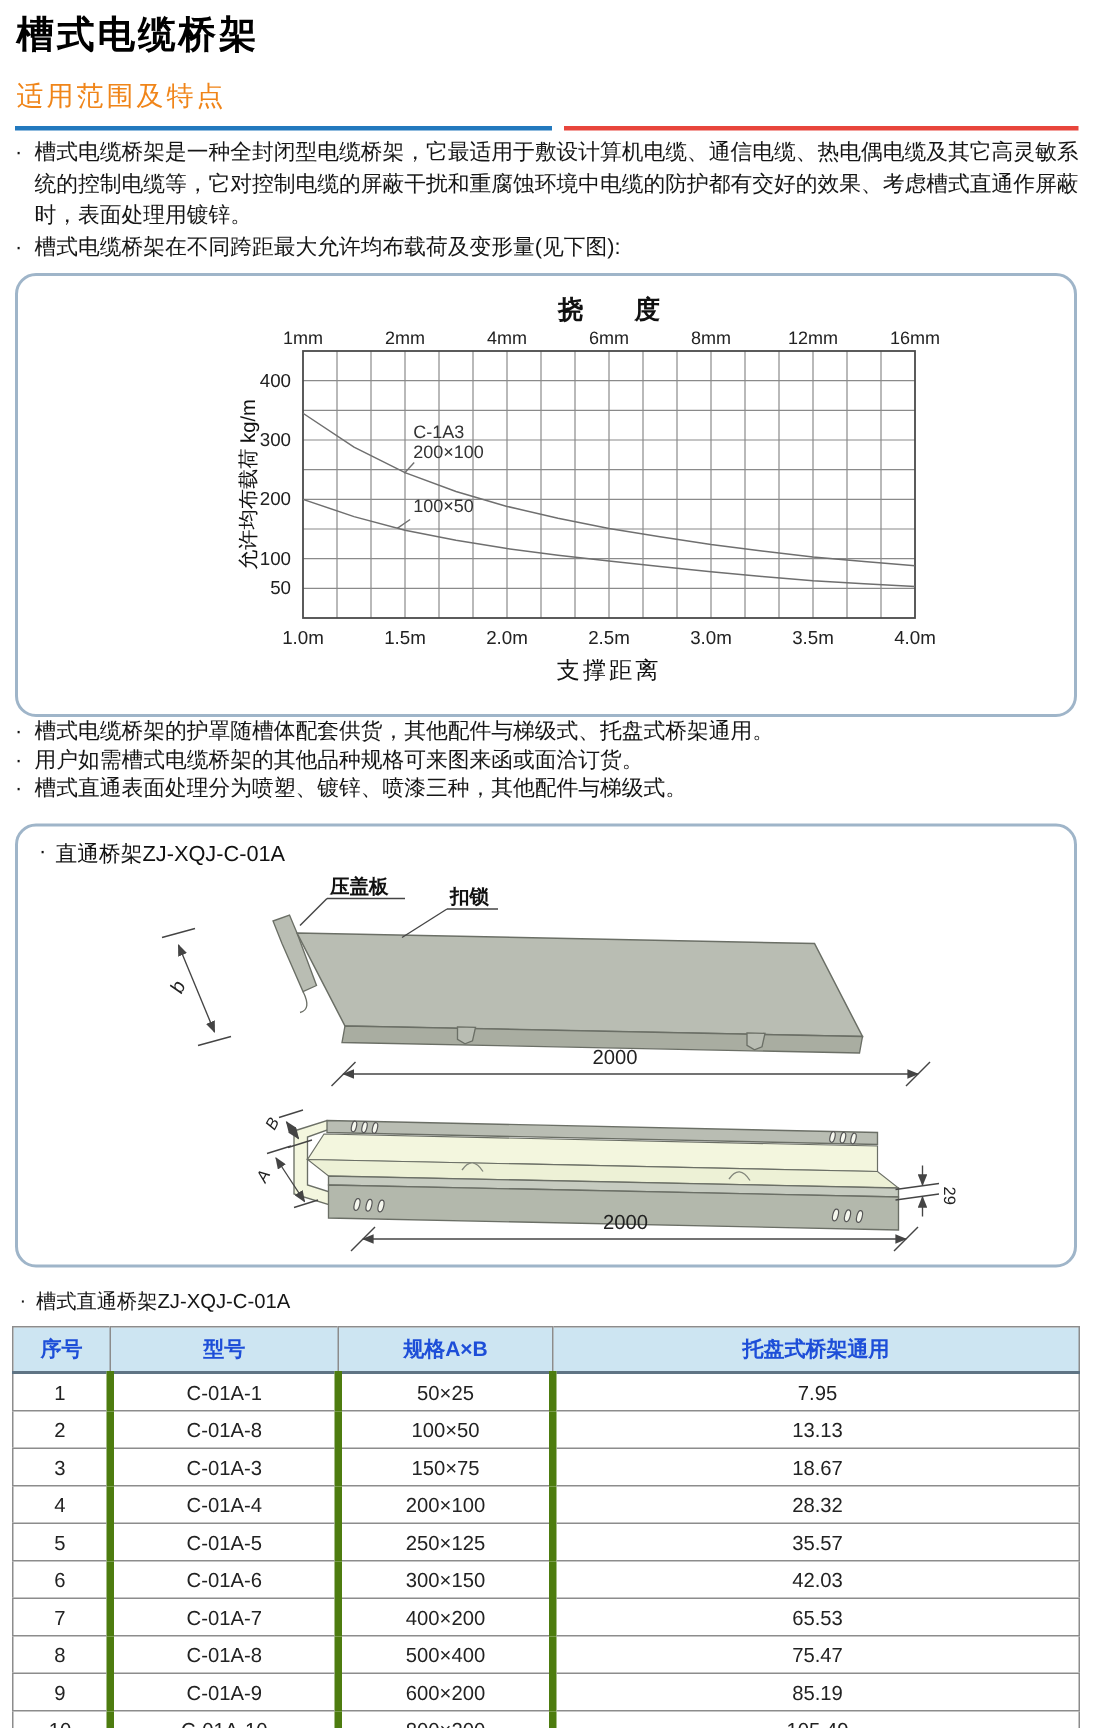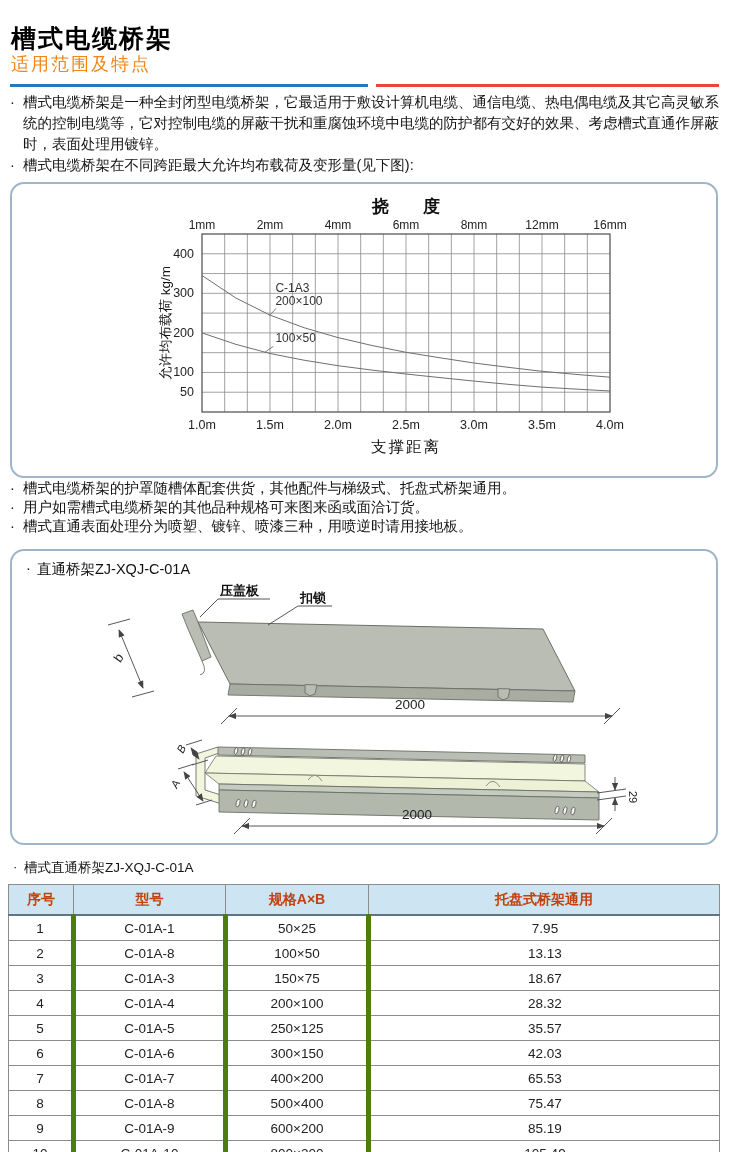--- a/index.html
+++ b/index.html
@@ -1,18 +1,18 @@
 <!DOCTYPE html>
 <html><head>
 <meta charset="utf-8">
 <style>
   html,body{margin:0;padding:0;background:#ffffff;}
   .page{position:relative;width:730px;height:1152px;background:#fff;overflow:hidden;
         font-family:"Liberation Sans","DejaVu Sans",sans-serif;color:#111;}
-  .page-title{position:absolute;left:11px;top:22px;font-size:25px;font-weight:bold;
+  .page-title{position:absolute;left:11px;top:6px;font-size:25px;font-weight:bold;
               letter-spacing:2px;color:#000;}
   .section-head{position:absolute;left:11px;top:52px;font-size:18px;font-weight:normal;
                 letter-spacing:2px;color:#F08519;}
   .rule-row{position:absolute;left:10px;top:84px;width:709px;display:flex;}
   .rule-blue{width:358px;height:3px;background:#2279BE;margin-right:8px;}
   .rule-red{flex:1;height:3px;background:#E8453C;}
   .intro{position:absolute;left:10px;top:92px;width:712px;font-size:14.5px;
          line-height:21px;color:#151515;}
   .notes{position:absolute;left:10px;top:479px;width:712px;font-size:14.5px;
          line-height:19px;color:#151515;}
@@ -26,21 +26,21 @@
   .panel svg{position:absolute;left:0;top:0;width:100%;height:100%;}
   .panel-title{position:absolute;left:14px;top:9px;font-size:14.5px;color:#111;
                display:flex;z-index:2;}
   .panel-title .bullet-marker{width:11px;}
   .table-caption{position:absolute;left:13px;top:859px;font-size:13.5px;color:#151515;
                  display:flex;}
   .table-caption .bullet-marker{width:11px;}
   table.spec{position:absolute;left:8px;top:884px;width:711px;border-collapse:collapse;
              table-layout:fixed;text-align:center;font-size:13.5px;color:#222;
              border:1px solid #8c8c8c;}
-  table.spec th{background:#CDE5F2;height:27px;font-size:14px;font-weight:bold;color:#c2410c;
+  table.spec th{background:#CDE5F2;height:27px;font-size:14px;font-weight:bold;color:#1d4ed8;
                 border-left:1px solid #8c8c8c;border-bottom:2px solid #5f7484;}
   table.spec td{height:22px;border-left:5px solid #4d7c0f;border-top:1px solid #8c8c8c;}
   table.spec th:first-child,table.spec td:first-child{border-left:none;}
   text{font-family:"Liberation Sans","DejaVu Sans",sans-serif;}
 </style>
 </head>
 <body>
 
 <div class="page">
 
@@ -128,21 +128,21 @@
     <div class="bullet-item">
       <span class="bullet-marker">·</span>
       <span class="bullet-text">槽式电缆桥架的护罩随槽体配套供货，其他配件与梯级式、托盘式桥架通用。</span>
     </div>
     <div class="bullet-item">
       <span class="bullet-marker">·</span>
       <span class="bullet-text">用户如需槽式电缆桥架的其他品种规格可来图来函或面洽订货。</span>
     </div>
     <div class="bullet-item">
       <span class="bullet-marker">·</span>
-      <span class="bullet-text">槽式直通表面处理分为喷塑、镀锌、喷漆三种，用喷逆时请用接地板。</span>
+      <span class="bullet-text">槽式直通表面处理分为喷塑、镀锌、喷漆三种，其他配件与梯级式。</span>
     </div>
   </div>
 
   <div class="panel diagram-panel">
     <div class="panel-title">
       <span class="bullet-marker">·</span>
       <span>直通桥架ZJ-XQJ-C-01A</span>
     </div>
     <svg viewBox="0 0 704 292">
       <defs>

